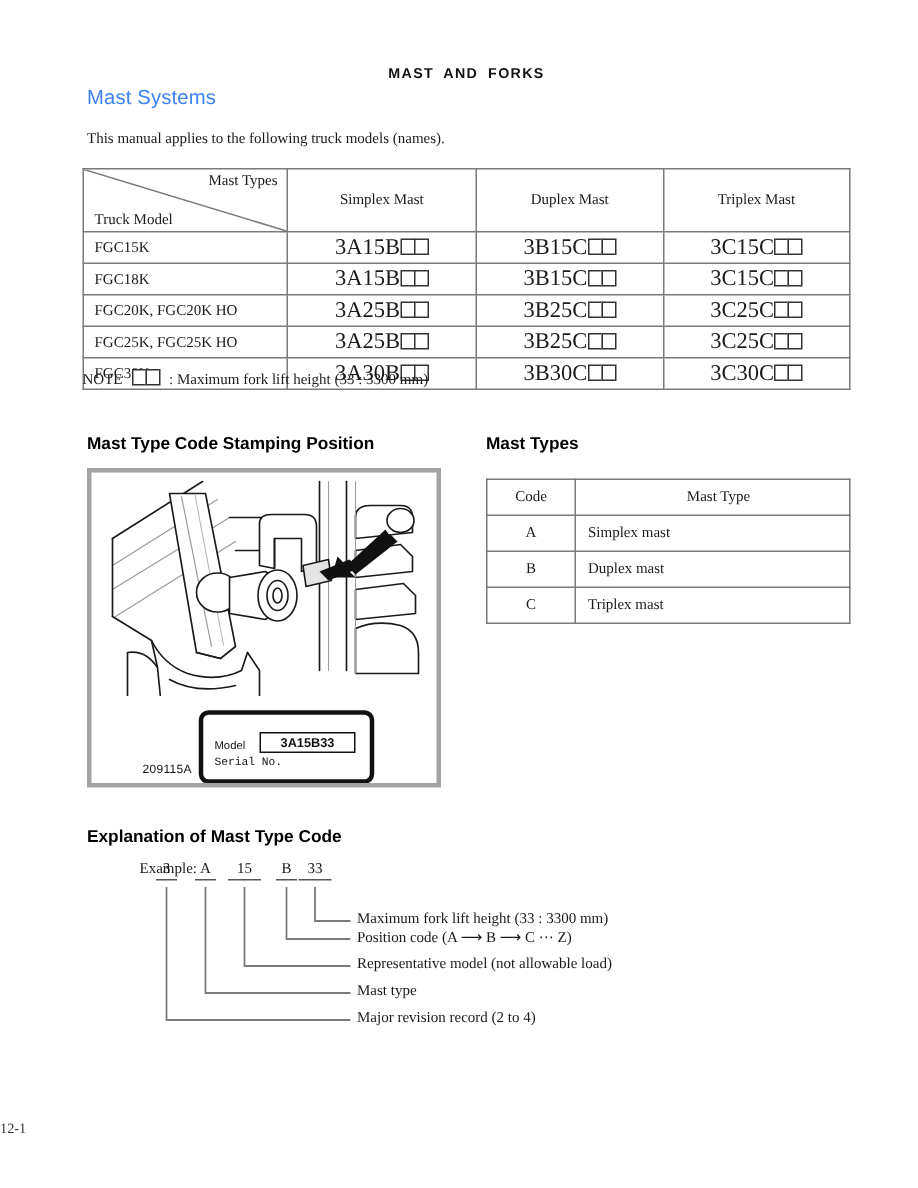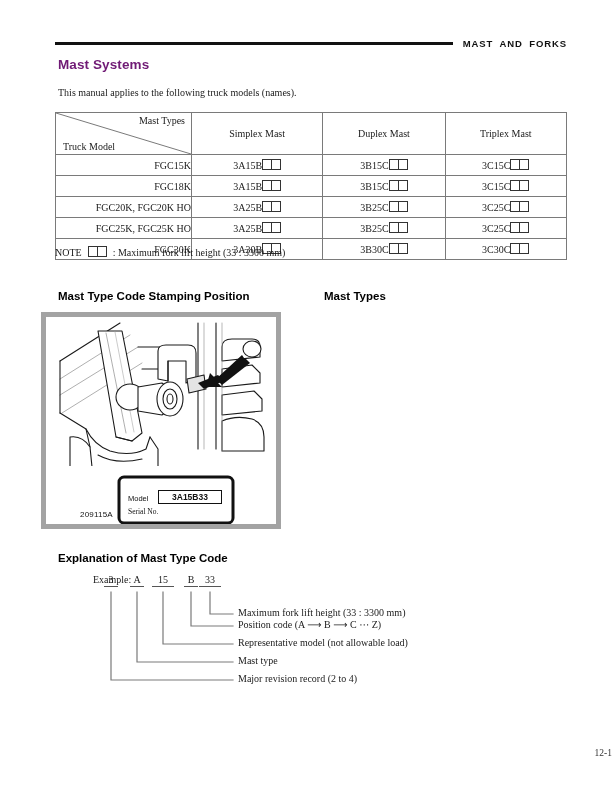--- a/index.html
+++ b/index.html
@@ -20,20 +20,21 @@
   
   .header {
     position: absolute;
     top: 34px;
     left: 55px;
     right: 45px;
     height: 18px;
     display: flex;
     align-items: center;
     gap: 10px;
+    flex-direction: column;
   }
   .header-rule {
     flex: 1 1 auto;
     height: 3px;
     background: #111111;
   }
   .header-title {
     flex: 0 0 auto;
     font-family: "Liberation Sans", sans-serif;
     font-size: 9.5px;
@@ -41,23 +42,23 @@
     letter-spacing: 0.9px;
     word-spacing: 3px;
     color: #111111;
     white-space: nowrap;
   }
 
   
   .h1 {
     position: absolute;
     font-family: "Liberation Sans", sans-serif;
-    font-weight: bold;
+    font-weight: normal;
     font-size: 13.5px;
-    color: #701a75;
+    color: #3b82f6;
     letter-spacing: 0.1px;
     white-space: nowrap;
   }
   .h2 {
     position: absolute;
     font-family: "Liberation Sans", sans-serif;
     font-weight: bold;
     font-size: 11.5px;
     color: #000000;
     white-space: nowrap;
@@ -110,27 +111,27 @@
     position: absolute;
     left: 7px;
     bottom: 2px;
     font-size: 10px;
   }
   .model-table .chead {
     text-align: center;
     font-size: 10px;
   }
   .model-table .rowhead {
-    text-align: right;
+    text-align: left;
     padding-left: 7px;
     font-size: 10px;
   }
   .model-table .ccell {
     text-align: center;
-    font-size: 10px;
+    font-size: 15px;
   }
   .sqbox {
     display: inline-block;
     width: 8px;
     height: 9px;
     border: 1px solid #333333;
     vertical-align: -1px;
     margin-left: 0px;
     background: #ffffff;
   }
@@ -167,25 +168,25 @@
   }
   .types-table .type-col {
     text-align: left;
     padding-left: 8px;
   }
   .types-table .th-center { text-align: center; }
 
   
   .figure-box {
     position: absolute;
-    left: 41px;
+    left: 58px;
     top: 312px;
     width: 230px;
     height: 207px;
-    border: 5px solid #a3a3a3;
+    border: 3px solid #a3a3a3;
     background: #ffffff;
     overflow: hidden;
   }
   .figure-svg { display: block; width: 230px; height: 207px; }
   .fig-label {
     position: absolute;
     left: 8px;
     bottom: 5px;
     font-family: "Liberation Sans", sans-serif;
     font-size: 8px;
@@ -228,21 +229,21 @@
     font-size: 10px;
     white-space: nowrap;
   }
 
   
   .footer {
     position: absolute;
     left: 0;
     right: 0;
     top: 748px;
-    text-align: right;
+    text-align: left;
     font-family: "Liberation Serif", serif;
     font-size: 9.5px;
     color: #333333;
   }
 </style>
 </head>
 <body>
 
 <div class="page">
 
@@ -370,25 +371,45 @@
 
       <g>
         <rect x="73" y="160" width="114" height="46" rx="5" ry="5" fill="#ffffff" stroke="#111111" stroke-width="3"></rect>
       </g>
     </svg>
 
     <div style="position:absolute; left:82px; top:177px; font-family:'Liberation Sans', sans-serif; font-size:7.5px; color:#111;">Model</div>
     <div style="position:absolute; left:112px; top:173px; width:62px; height:12px; border:1.4px solid #111; background:#fff;">
       <span style="display:block; text-align:center; font-family:'Liberation Sans', sans-serif; font-size:8.5px; font-weight:bold; line-height:12px; color:#111;">3A15B33</span>
     </div>
-    <div style="position:absolute; left:82px; top:190px; font-family:Liberation Serif, serif; font-size:7.5px; color:#111;">Serial No.</div>
+    <div style="position:absolute; left:82px; top:190px; font-family:Liberation Mono, monospace; font-size:7.5px; color:#111;">Serial No.</div>
 
     <div class="fig-label">209115A</div>
   </div>
 
+  <table class="types-table">
+    <tbody>
+      <tr>
+        <td class="code-col th-center">Code</td>
+        <td class="type-col th-center">Mast Type</td>
+      </tr>
+      <tr>
+        <td class="code-col">A</td>
+        <td class="type-col">Simplex mast</td>
+      </tr>
+      <tr>
+        <td class="code-col">B</td>
+        <td class="type-col">Duplex mast</td>
+      </tr>
+      <tr>
+        <td class="code-col">C</td>
+        <td class="type-col">Triplex mast</td>
+      </tr>
+    </tbody>
+  </table>
 
   <div class="h2" style="left:58px; top:552px;">Explanation of Mast Type Code</div>
 
   <div class="callout-wrap">
     <svg class="callout-svg" width="460" height="125" viewBox="0 0 460 125">
       <g stroke="#7a7a7a" stroke-width="1.2" fill="none" stroke-linecap="square">
 
         <path d="M155 22 L155 44 L178 44"></path>
 
         <path d="M136 22 L136 56 L178 56"></path>

